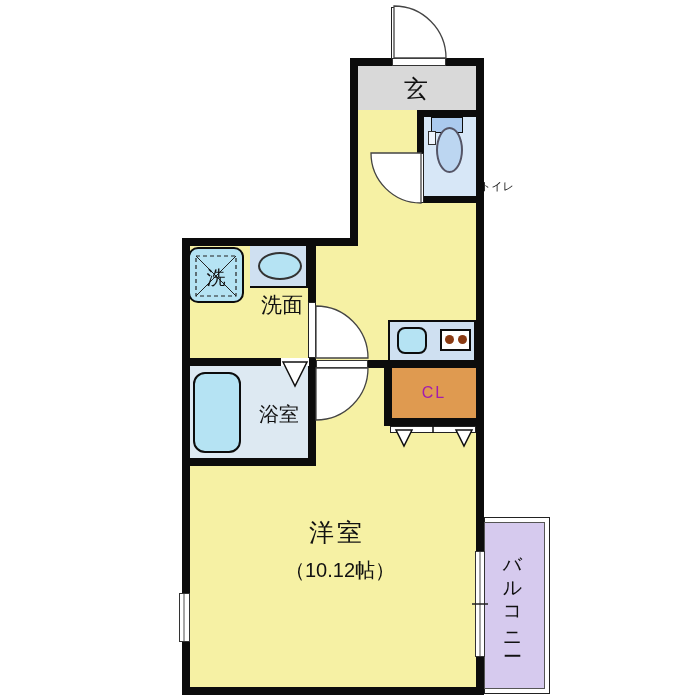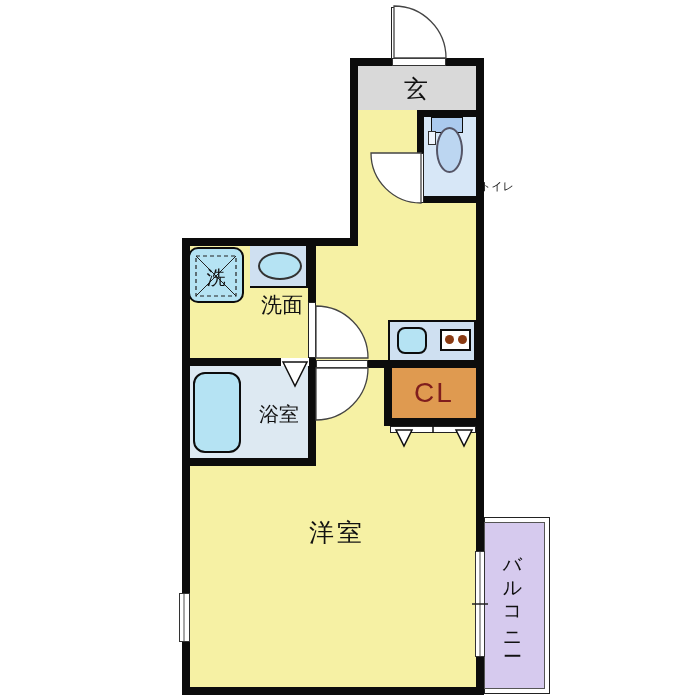--- a/index.html
+++ b/index.html
@@ -92,17 +92,18 @@
     <line x1="184" y1="594" x2="184" y2="641" stroke="#888" stroke-width="1.5"></line>
     <line x1="480" y1="552" x2="480" y2="656" stroke="#888" stroke-width="1.5"></line>
     <line x1="472" y1="604" x2="488" y2="604" stroke="#222" stroke-width="1.5"></line>
   </svg>
 
   <div class="label" style="left:416px;top:89px;font-size:24px;">玄</div>
   <div class="label" style="left:449px;top:186px;font-size:11px;margin-left:48px;">トイレ</div>
   <div class="label" style="left:216px;top:277px;font-size:19px;">洗</div>
   <div class="label" style="left:282px;top:305px;font-size:21px;font-family:Liberation Serif, serif;">洗面</div>
   <div class="label" style="left:279px;top:414px;font-size:20px;">浴室</div>
-  <div class="label" style="left:434px;top:393px;font-size:28px;color:#7f1d1d;letter-spacing:2px;">CL</div>
+  <div class="label" style="left:434px;top:393px;font-size:16px;color:#a21caf;letter-spacing:2px;">CL</div>
   <div class="label" style="left:337px;top:532px;font-size:25px;letter-spacing:3px;">洋室</div>
+  <div class="label" style="left:340px;top:570px;font-size:20px;">（10.12帖）</div>
   <div class="label vlabel" style="left:513px;top:543px;font-size:19px;letter-spacing:4px;transform:translate(-50%,0);">バルコニー</div>
 
 </div>
 
 </body></html>

